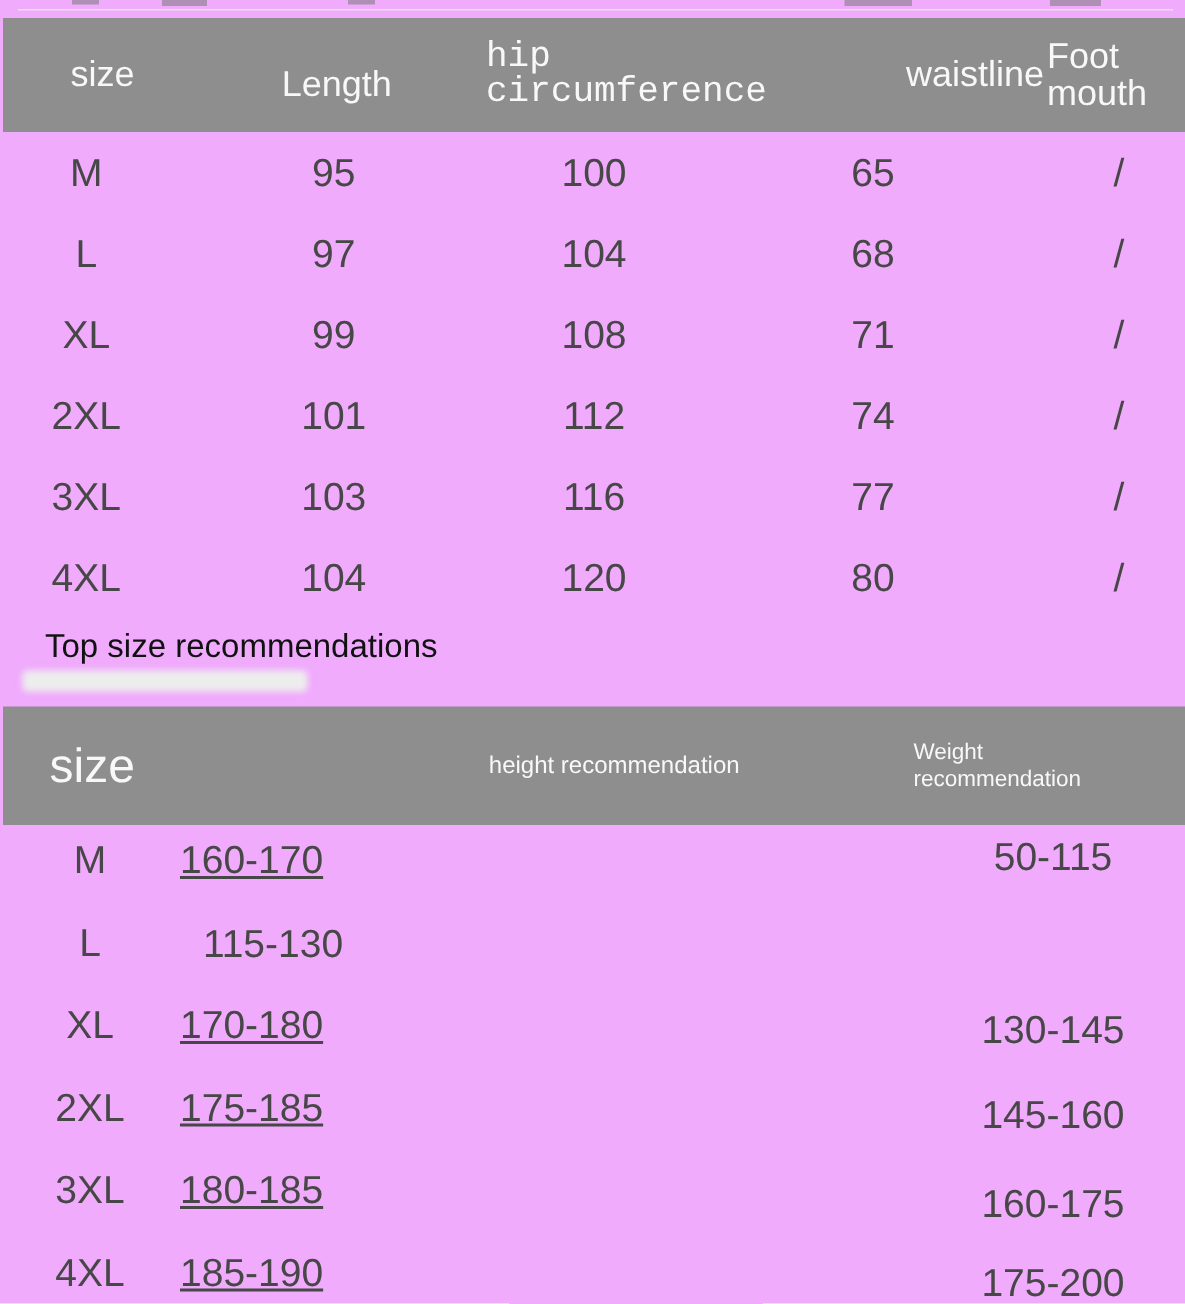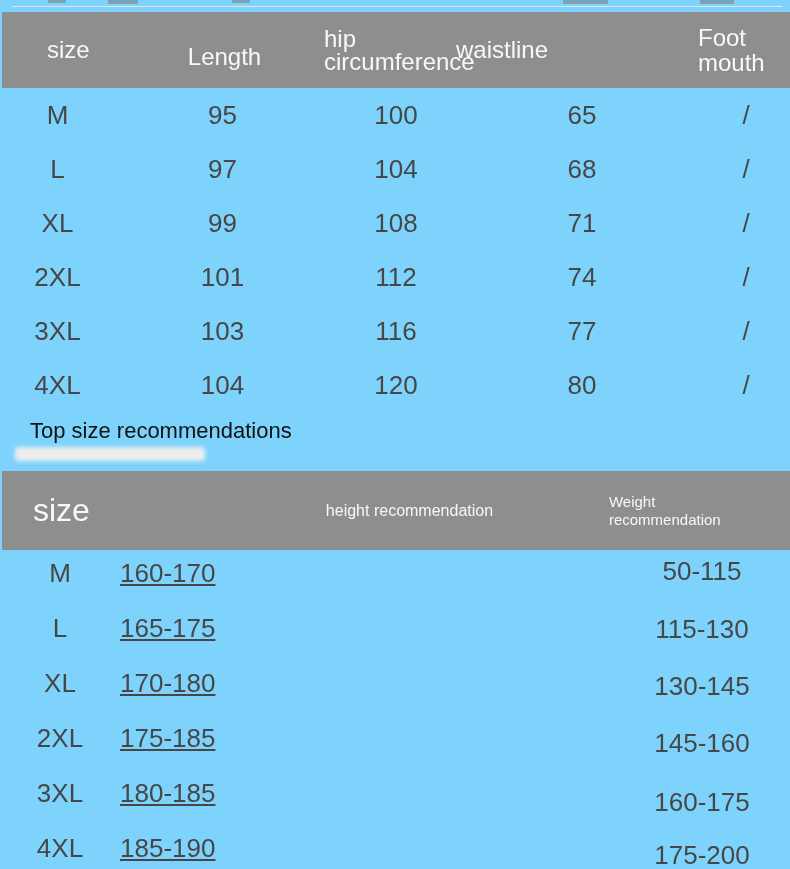--- a/index.html
+++ b/index.html
@@ -1,30 +1,30 @@
 <!DOCTYPE html>
 <html><head>
 <meta charset="utf-8">
 <style>
   html,body{margin:0;padding:0;background:#ffffff;}
   .canvas{
     position:relative;width:790px;height:869px;overflow:hidden;
-    background:#7dd3fc;font-family:"Liberation Sans","DejaVu Sans",sans-serif;
+    background:#f0abfc;font-family:"Liberation Sans","DejaVu Sans",sans-serif;
     color:#474747;
   }
   
   .hdr{position:absolute;left:2px;right:0;background:#8e8e8e;color:#f8f8f8;display:flex;align-items:center;}
   .cell{box-sizing:border-box;}
   .row{display:flex;align-items:center;}
   
   .t1hdr{top:12px;height:76px;font-size:24px;}
   .t1hdr .c-size{width:115px;text-align:left;padding-left:45px;}
   .t1hdr .c-length{width:215px;text-align:center;margin-top:14px;}
-  .t1hdr .c-hip{width:132px;text-align:left;margin-left:-8px;line-height:23px;}
-  .t1hdr .c-waist{width:240px;text-align:left;}
+  .t1hdr .c-hip{width:132px;text-align:left;margin-left:-8px;line-height:23px;font-family:Liberation Mono, monospace;}
+  .t1hdr .c-waist{width:240px;text-align:right;}
   .t1hdr .c-foot{width:88px;text-align:left;line-height:25px;padding-left:2px;}
   .t1body{position:absolute;top:88px;left:0;width:790px;}
   .t1row{height:54px;font-size:26px;}
   .t1row .c-size{width:115px;text-align:center;}
   .t1row .c-length{width:215px;text-align:center;}
   .t1row .c-hip{width:132px;text-align:center;}
   .t1row .c-waist{width:240px;text-align:center;}
   .t1row .c-foot{width:88px;text-align:center;}
   
   .section-title{position:absolute;top:418px;left:30px;font-size:22px;color:#121212;}
@@ -131,21 +131,20 @@
     </div>
   </div>
   <div class="t2body">
       <div class="row t2row">
         <div class="cell c-size">M</div>
         <div class="cell c-height">160-170</div>
         <div class="cell c-weight">50-115</div>
       </div>
       <div class="row t2row">
         <div class="cell c-size">L</div>
-        <div class="cell c-height">165-175</div>
         <div class="cell c-weight">115-130</div>
       </div>
       <div class="row t2row">
         <div class="cell c-size">XL</div>
         <div class="cell c-height">170-180</div>
         <div class="cell c-weight">130-145</div>
       </div>
       <div class="row t2row">
         <div class="cell c-size">2XL</div>
         <div class="cell c-height">175-185</div>

